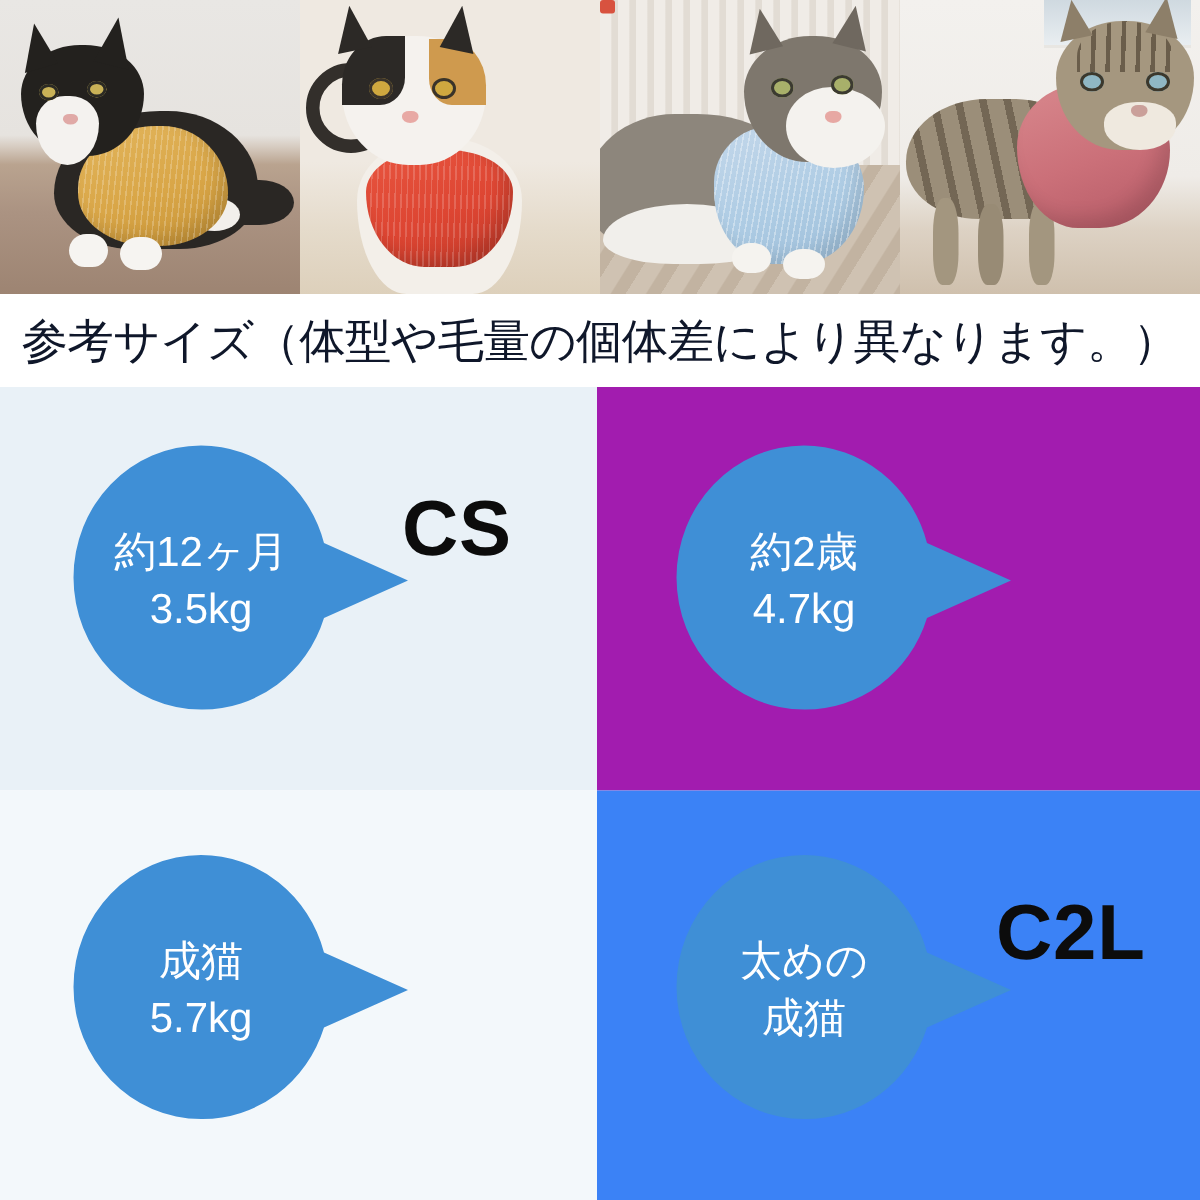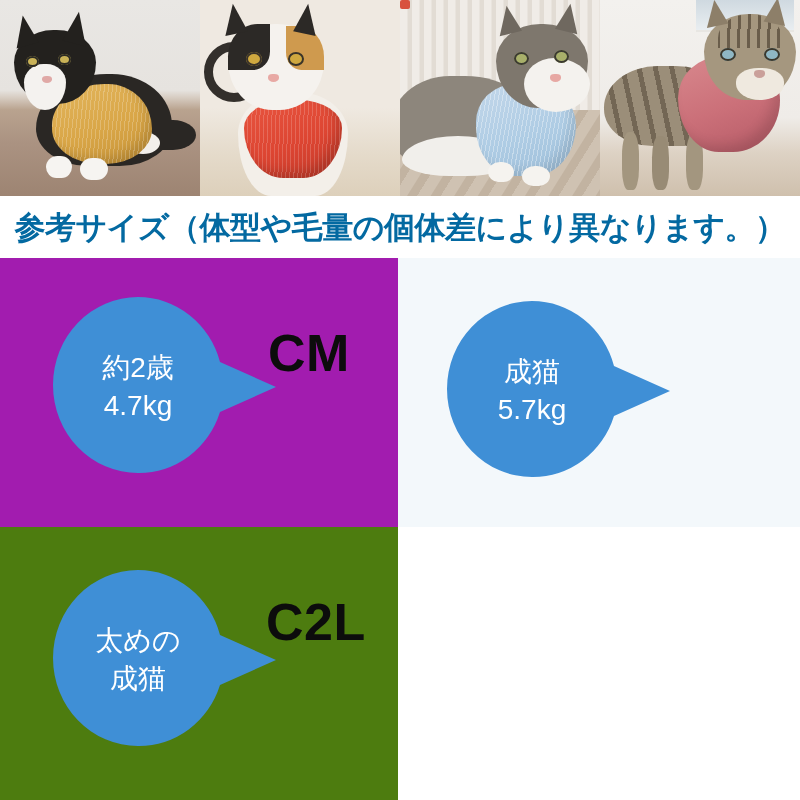--- a/index.html
+++ b/index.html
@@ -227,23 +227,23 @@
     left: 0;
     top: 196px;
     width: 800px;
     height: 62px;
     background: #ffffff;
     display: flex;
     align-items: center;
     justify-content: center;
   }
   .title-text {
-    color: #0369a1;
+    color: #0f172a;
     font-size: 31px;
-    font-weight: bold;
+    font-weight: normal;
     letter-spacing: -0.5px;
     white-space: nowrap;
     line-height: 1;
   }
 
   
   .size-grid {
     position: absolute;
     left: 0;
     top: 258px;
@@ -253,21 +253,21 @@
     grid-template-columns: 398px 402px;
     grid-template-rows: 269px 273px;
   }
   .cell {
     position: relative;
     overflow: hidden;
   }
   .cell-0 { background: #e9f1f7; }
   .cell-1 { background: #a21caf; }
   .cell-2 { background: #f3f8fb; }
-  .cell-3 { background: #4d7c0f; }
+  .cell-3 { background: #3b82f6; }
 
   .bubble-wrap {
     position: absolute;
     left: 44px;
     top: 34px;
     width: 240px;
     height: 190px;
   }
   .cell-1 .bubble-wrap,
   .cell-3 .bubble-wrap { left: 48px; }
@@ -399,32 +399,43 @@
     </div>
 
   </div>
 
   <div class="title-band">
     <div class="title-text">参考サイズ（体型や毛量の個体差により異なります。）</div>
   </div>
 
   <div class="size-grid">
 
+    <div class="cell cell-0">
+      <div class="bubble-wrap">
+        <svg class="bubble-svg" viewBox="0 0 240 190">
+          <path d="M90,5 A85,88 0 1,0 90,181 A85,88 0 0,0 172,120 L228,95 L172,70 A85,88 0 0,0 90,5 Z" fill="#3f8fd6"></path>
+        </svg>
+        <div class="bubble-text">
+          <span class="bubble-line">約12ヶ月</span>
+          <span class="bubble-line">3.5kg</span>
+        </div>
+      </div>
+      <div class="size-code">CS</div>
+    </div>
 
     <div class="cell cell-1">
       <div class="bubble-wrap">
         <svg class="bubble-svg" viewBox="0 0 240 190">
           <path d="M90,5 A85,88 0 1,0 90,181 A85,88 0 0,0 172,120 L228,95 L172,70 A85,88 0 0,0 90,5 Z" fill="#3f8fd6"></path>
         </svg>
         <div class="bubble-text">
           <span class="bubble-line">約2歳</span>
           <span class="bubble-line">4.7kg</span>
         </div>
       </div>
-      <div class="size-code">CM</div>
     </div>
 
     <div class="cell cell-2">
       <div class="bubble-wrap">
         <svg class="bubble-svg" viewBox="0 0 240 190">
           <path d="M90,5 A85,88 0 1,0 90,181 A85,88 0 0,0 172,120 L228,95 L172,70 A85,88 0 0,0 90,5 Z" fill="#3f8fd6"></path>
         </svg>
         <div class="bubble-text">
           <span class="bubble-line">成猫</span>
           <span class="bubble-line">5.7kg</span>

